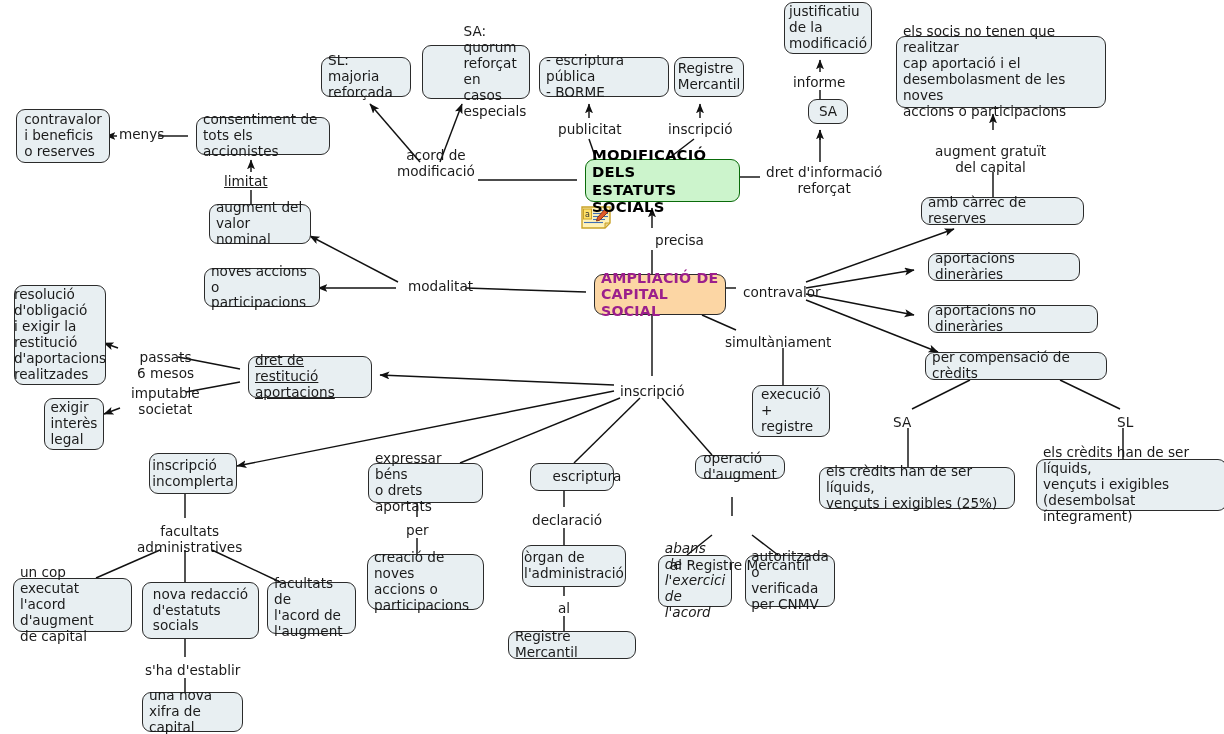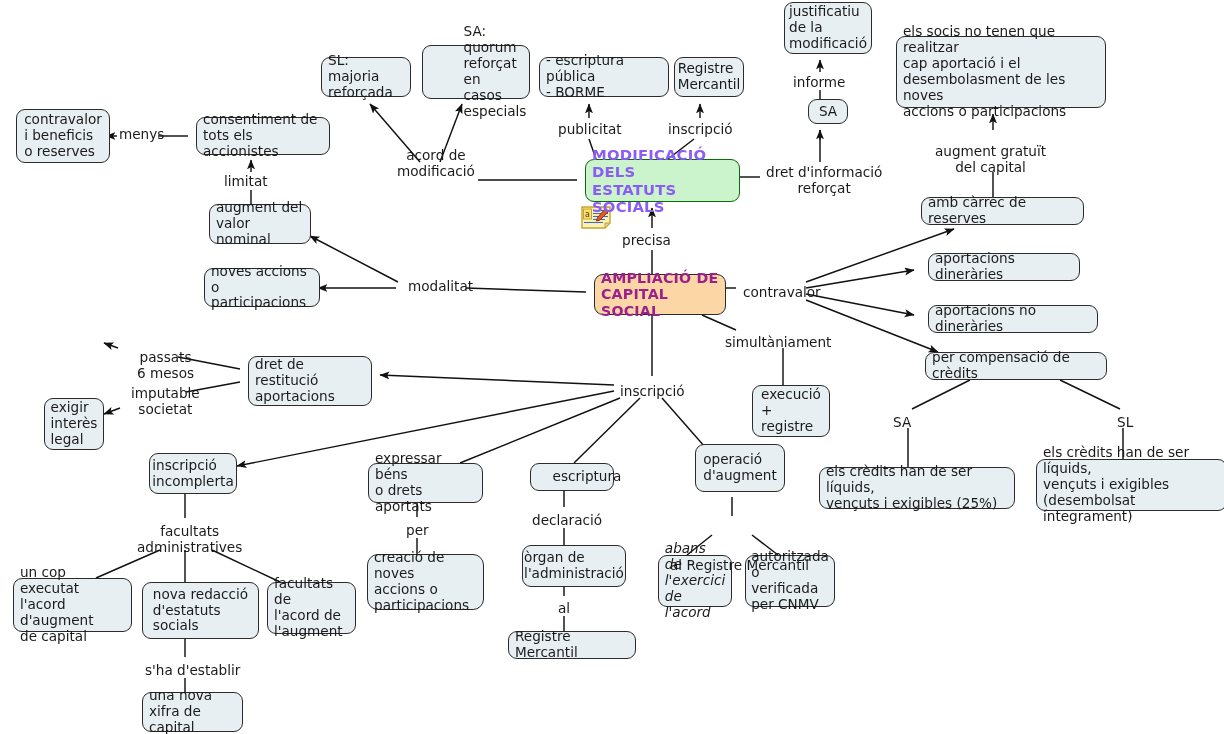--- a/index.html
+++ b/index.html
@@ -19,21 +19,21 @@
     color:#1a1a1a;
     font-size:13.6px;
     line-height:1.17;
     padding:2px 6px;
     white-space:pre-line;
     margin-left:8px;
   }
   .node.green{
     background:#ccf4cc;
     border:1.6px solid #0a6b0a;
-    color:#8b5cf6;
+    color:#000000;
     font-weight:bold;
     font-size:14.8px;
     letter-spacing:.2px;
   }
   .node.orange{
     background:#fcd6a4;
     border:1.6px solid #2b2b2b;
     color:#9b1f8c;
     font-weight:bold;
     font-size:14.2px;
@@ -192,39 +192,45 @@
     <div class="node" style="left: 201px; top: 204px; width: 102px; height: 40px;">augment del
 valor nominal</div>
     <div class="node" style="left: 196px; top: 268px; width: 116px; height: 39px;">noves accions
 o participacions</div>
     <div class="node" style="left: 913px; top: 197px; width: 163px; height: 28px;">amb càrrec de reserves</div>
     <div class="node" style="left: 920px; top: 253px; width: 152px; height: 28px;">aportacions dineràries</div>
     <div class="node" style="left: 920px; top: 305px; width: 170px; height: 28px;">aportacions no dineràries</div>
     <div class="node" style="left: 917px; top: 352px; width: 182px; height: 28px;">per compensació de crèdits</div>
     <div class="node orange" style="left: 586px; top: 274px; width: 132px; height: 41px;">AMPLIACIÓ DE
 CAPITAL SOCIAL</div>
-    <div class="node" style="left: 240px; top: 356px; width: 124px; height: 50px;">dret de restitució
+    <div class="node" style="left: 6px; top: 285px; width: 92px; height: 100px;">resolució
+d'obligació
+i exigir la
+restitució
+d'aportacions
+realitzades</div>
+    <div class="node" style="left: 240px; top: 356px; width: 124px; height: 42px; text-decoration: underline;">dret de restitució
 aportacions</div>
     <div class="node" style="left: 36px; top: 398px; width: 60px; height: 52px;">exigir
 interès
 legal</div>
     <div class="node" style="left: 744px; top: 385px; width: 78px; height: 52px;">execució
 +
 registre</div>
     <div class="node" style="left: 811px; top: 467px; width: 196px; height: 42px;">els crèdits han de ser líquids,
 vençuts i exigibles (25%)</div>
     <div class="node" style="left: 1028px; top: 459px; width: 191px; height: 52px;">els crèdits han de ser líquids,
 vençuts i exigibles
 (desembolsat íntegrament)</div>
     <div class="node" style="left: 141px; top: 453px; width: 88px; height: 41px;">inscripció
 incomplerta</div>
     <div class="node" style="left: 360px; top: 463px; width: 115px; height: 40px;">expressar béns
 o drets aportats</div>
     <div class="node" style="left: 522px; top: 463px; width: 84px; height: 28px; padding-left: 36px;">escriptura</div>
-    <div class="node" style="left: 687px; top: 444px; width: 90px; height: 48px;">operació
+    <div class="node" style="left: 687px; top: 455px; width: 90px; height: 24px;">operació
 d'augment</div>
     <div class="node" style="left: 359px; top: 554px; width: 117px; height: 56px; border-radius: 11px;">creació de noves
 accions o
 participacions</div>
     <div class="node" style="left: 514px; top: 545px; width: 104px; height: 42px;">òrgan de
 l'administració</div>
     <div class="node" style="left: 500px; top: 631px; width: 128px; height: 28px;">Registre Mercantil</div>
     <div class="node" style="left: 650px; top: 555px; width: 74px; height: 52px; font-style: italic;">abans de
 l'exercici
 de l'acord</div>
@@ -236,31 +242,31 @@
 de capital</div>
     <div class="node" style="left: 134px; top: 582px; width: 117px; height: 57px;">nova redacció
 d'estatuts
 socials</div>
     <div class="node" style="left: 259px; top: 582px; width: 89px; height: 52px;">facultats de
 l'acord de
 l'augment</div>
     <div class="node" style="left: 134px; top: 692px; width: 101px; height: 40px;">una nova
 xifra de capital</div>
     <div class="label" style="left: 119px; top: 127px;">menys</div>
-    <div class="label" style="left: 224px; top: 174px;">limitat</div>
+    <div class="label" style="left: 224px; top: 174px; text-decoration: underline;">limitat</div>
     <div class="label" style="left: 390px; top: 148px; margin-left: 7px;">acord de
 modificació</div>
     <div class="label" style="left: 558px; top: 122px;">publicitat</div>
     <div class="label" style="left: 668px; top: 122px;">inscripció</div>
     <div class="label" style="left: 793px; top: 75px;">informe</div>
     <div class="label" style="left: 766px; top: 165px;">dret d'informació
 reforçat</div>
     <div class="label" style="left: 935px; top: 144px;">augment gratuït
 del capital</div>
-    <div class="label" style="left: 622px; top: 233px; text-align: center;">precisa</div>
+    <div class="label" style="left: 655px; top: 233px; text-align: center;">precisa</div>
     <div class="label" style="left: 408px; top: 279px;">modalitat</div>
     <div class="label" style="left: 743px; top: 285px;">contravalor</div>
     <div class="label" style="left: 725px; top: 335px;">simultàniament</div>
     <div class="label" style="left: 137px; top: 350px;">passats
 6 mesos</div>
     <div class="label" style="left: 131px; top: 386px;">imputable
 societat</div>
     <div class="label" style="left: 620px; top: 384px;">inscripció</div>
     <div class="label" style="left: 893px; top: 415px;">SA</div>
     <div class="label" style="left: 1117px; top: 415px;">SL</div>

